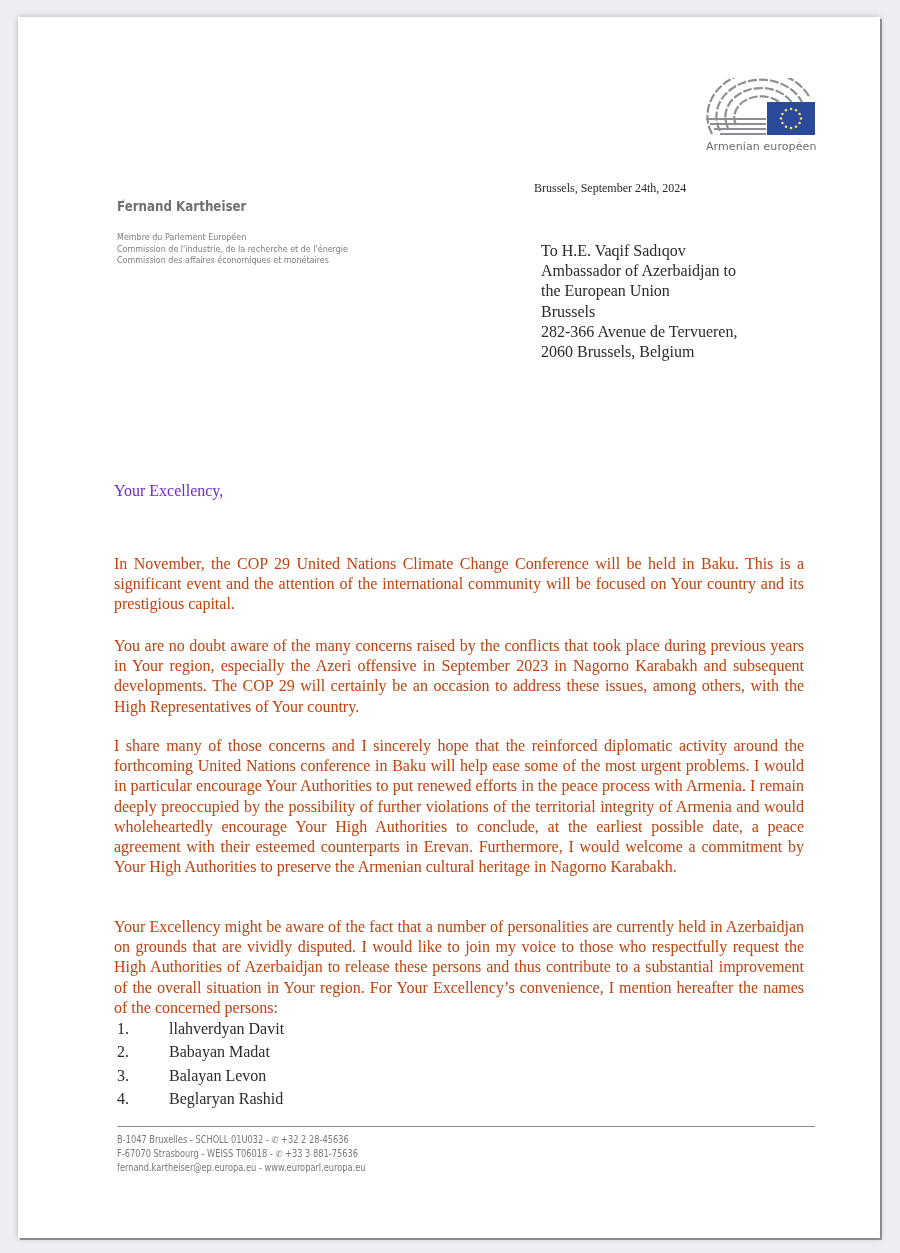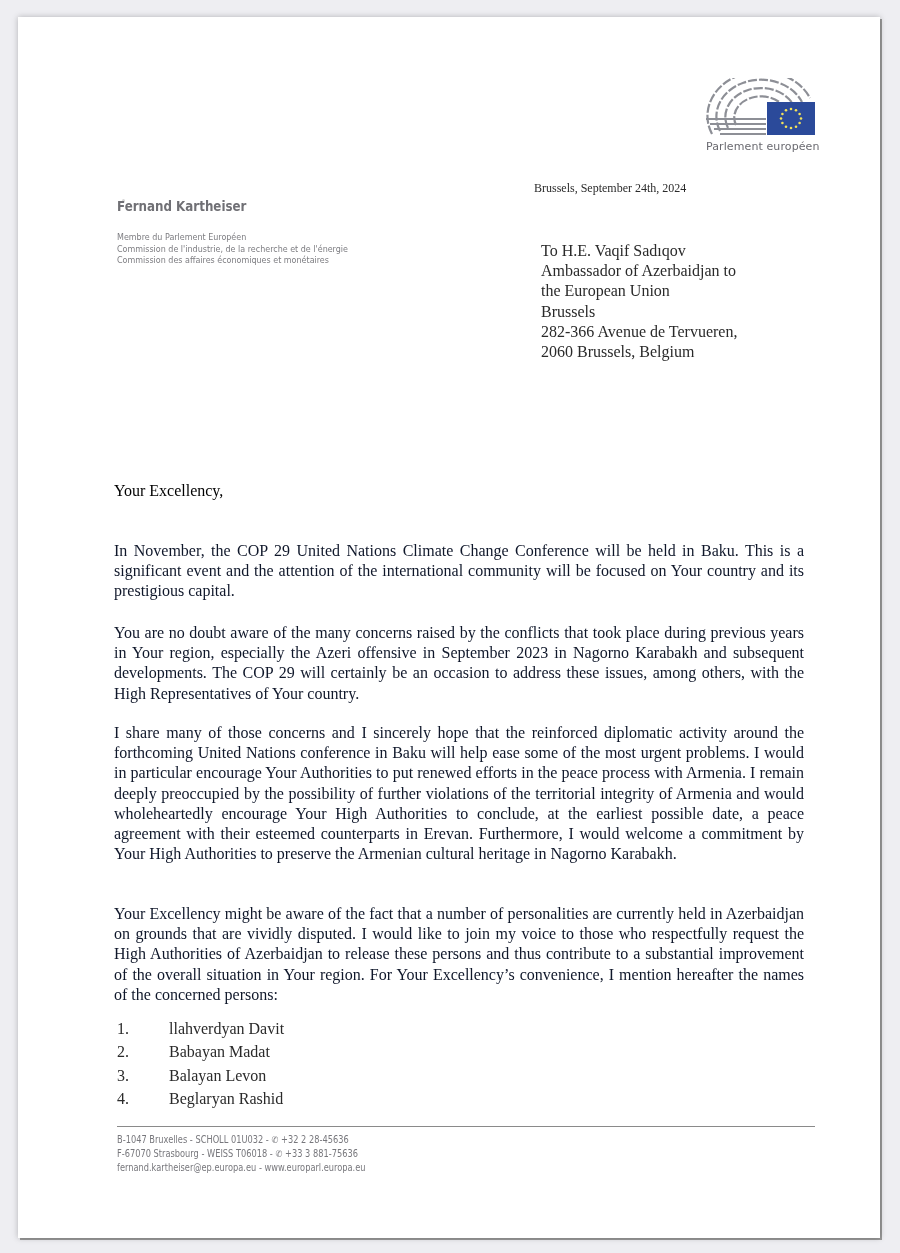--- a/index.html
+++ b/index.html
@@ -25,24 +25,24 @@
     position:absolute; left:117px; top:231px; font-family:"DejaVu Sans", sans-serif;
     font-size:9.3px; color:#7c7c80; line-height:11.6px; transform:scaleX(0.86); transform-origin:left;
     white-space:nowrap;
   }
   .date {
     position:absolute; left:534px; top:181px; font-size:12px; color:#2a2a2a;
   }
   .address {
     position:absolute; left:534px; top:241px; font-size:16px; color:#2a2a2a; line-height:20.2px;margin-left:7px;
   }
-  .greeting { position:absolute; left:114px; top:482px; font-size:16px; color:#000000; }
+  .greeting { position:absolute; left:114px; top:482px; font-size:16px; color:#6d28d9; }
   .para {
-    position:absolute; left:114px; width:690px; font-size:16px; color:#0f172a;
-    line-height:20.2px; text-align:justify;
+    position:absolute; left:114px; width:690px; font-size:16px; color:#c2410c;
+    line-height:20.2px; text-align:justify;margin-top:13px;
   }
   .p1 { top:541px; }
   .p2 { top:623px; }
   .p3 { top:723px; }
   .p4 { top:904px; }
   .names { position:absolute; left:117px; top:1020px; font-size:16px; color:#2a2a2a; }
   .names .row { height:23.3px; display:flex; }
   .names .num { width:52px; }
   .footer-rule {
     position:absolute; left:117px; top:1126px; width:698px; height:1px; background:#8a8a8a;
@@ -83,21 +83,21 @@
     <circle cx="109.6" cy="45" r="1.3"></circle>
       <circle cx="106" cy="48.7" r="1.3"></circle>
     <circle cx="101" cy="50" r="1.3"></circle>
       <circle cx="96" cy="48.7" r="1.3"></circle>
     <circle cx="92.4" cy="45" r="1.3"></circle>
       <circle cx="91" cy="40.5" r="1.3"></circle>
     <circle cx="92.4" cy="36" r="1.3"></circle>
       <circle cx="96" cy="32.3" r="1.3"></circle>
   </g>
 </svg>
-<div class="logo-text">Parlement européen</div>
+<div class="logo-text">Armenian européen</div>
 
 <div class="sender-name">Fernand Kartheiser</div>
 <div class="sender-lines">
   <div>Membre du Parlement Européen</div>
   <div>Commission de l'industrie, de la recherche et de l'énergie</div>
   <div>Commission des affaires économiques et monétaires</div>
 </div>
 
 <div class="date">Brussels, September 24th, 2024</div>
 

